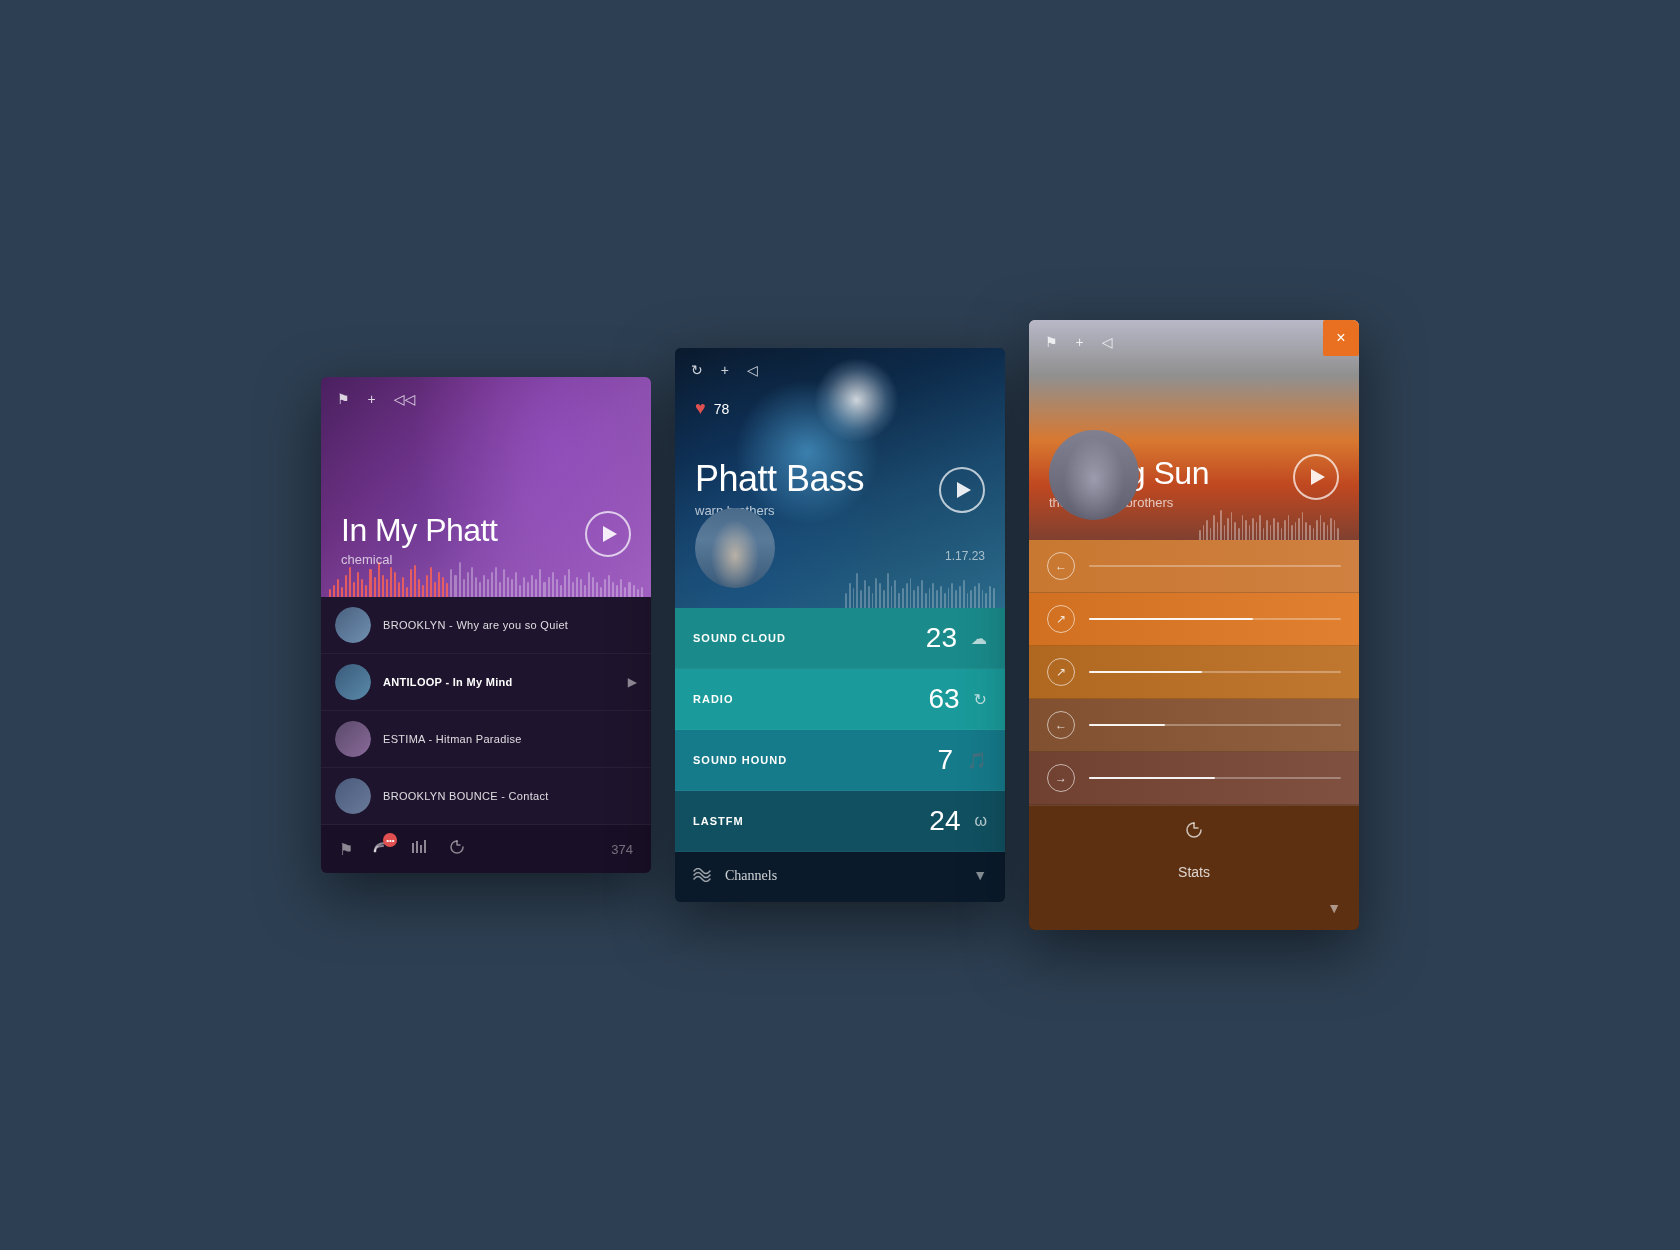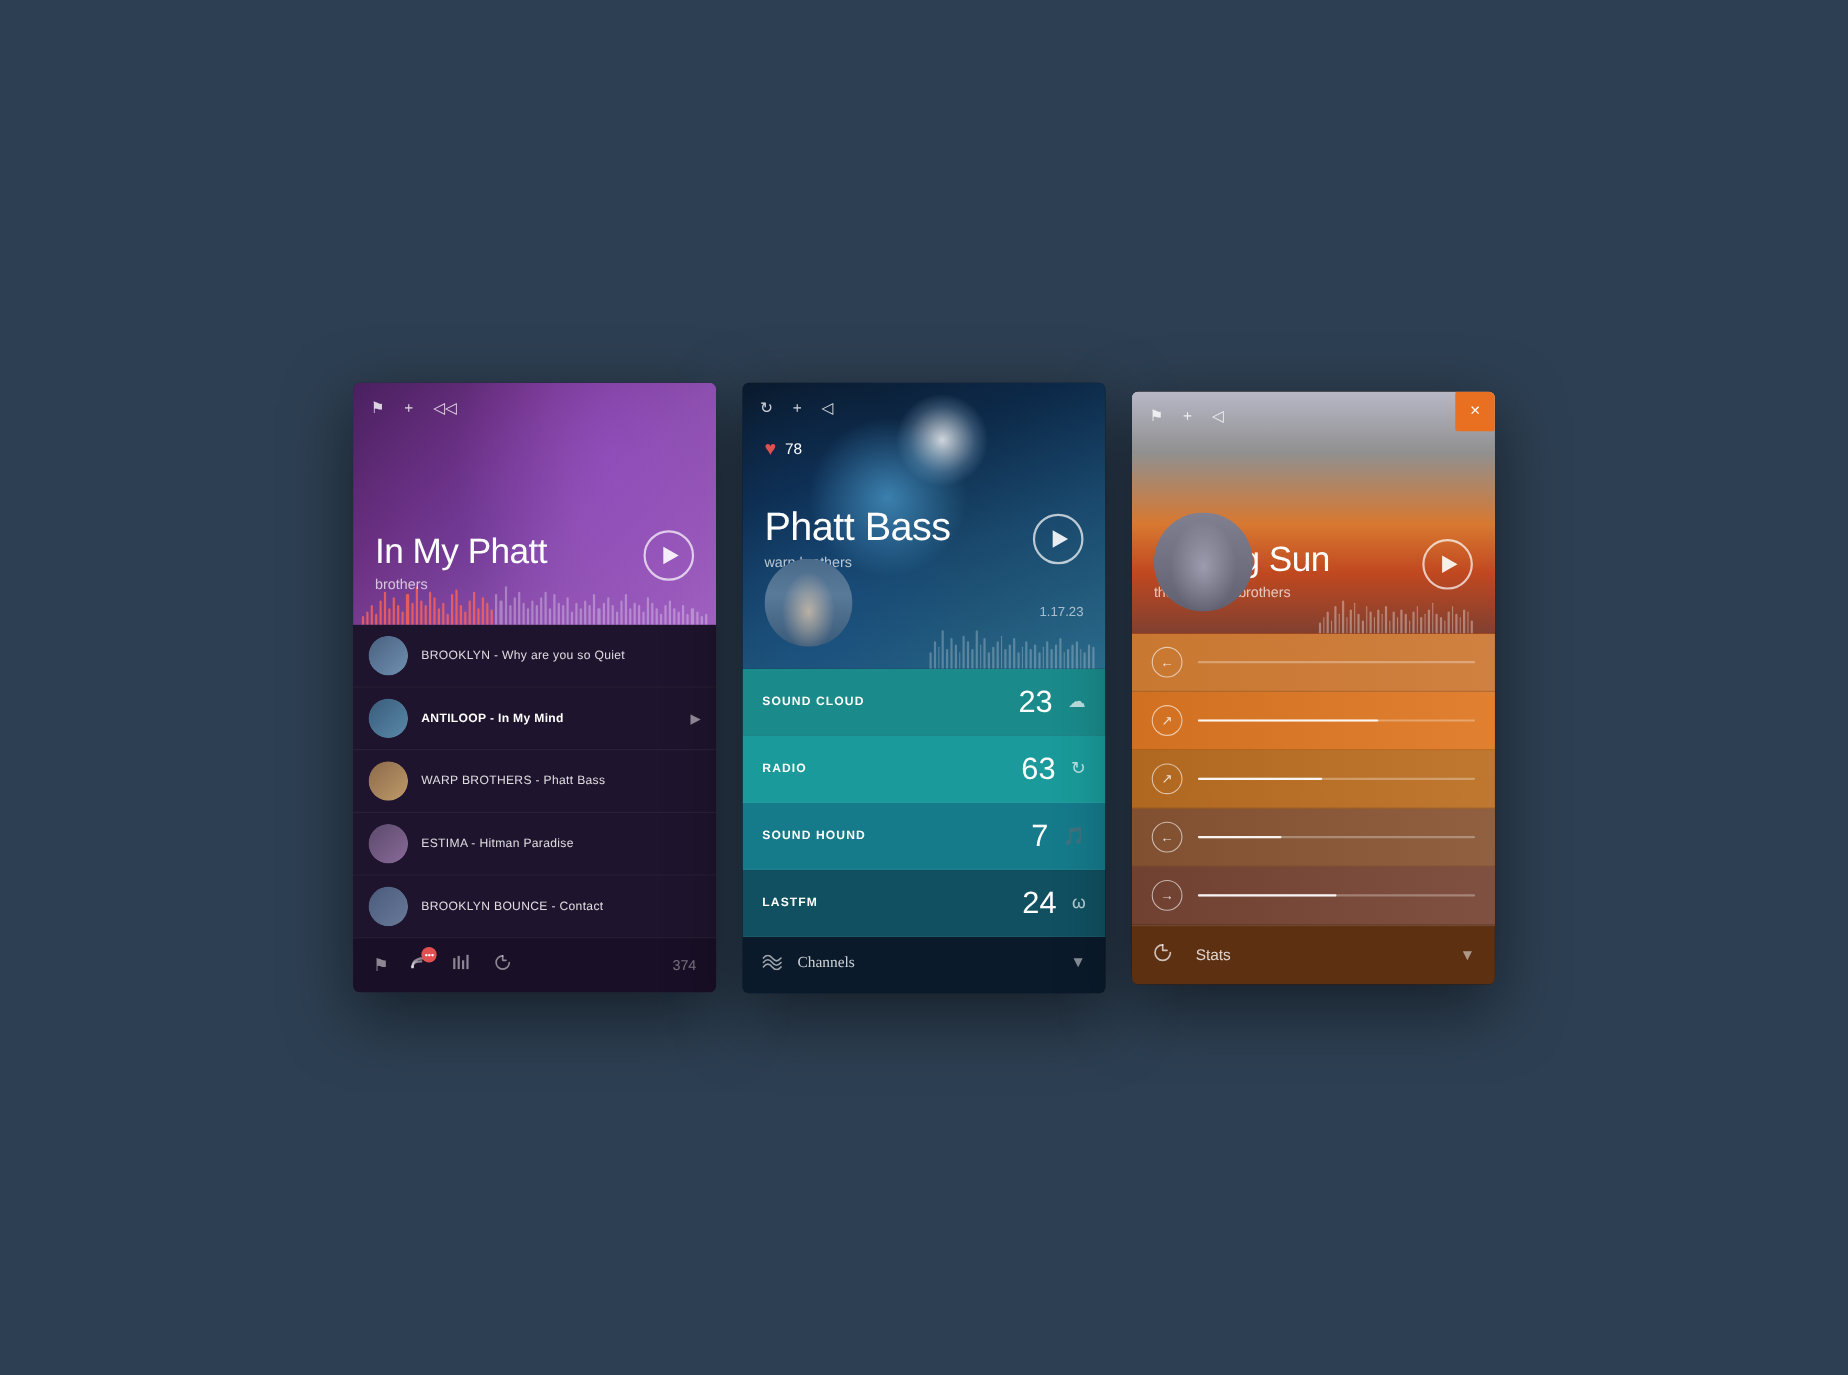--- a/index.html
+++ b/index.html
@@ -575,47 +575,41 @@
           <div class="waveform-bar" style="height: 18px;"></div>
           <div class="waveform-bar" style="height: 10px;"></div>
           <div class="waveform-bar" style="height: 15px;"></div>
           <div class="waveform-bar" style="height: 12px;"></div>
           <div class="waveform-bar" style="height: 8px;"></div>
           <div class="waveform-bar" style="height: 10px;"></div>
         </div>
 
       <div class="card-title-area">
         <div class="card-title">In My Phatt</div>
-        <div class="card-subtitle">brothers</div>
+        <div class="card-subtitle">chemical</div>
       </div>
 
       <div class="play-btn">
         <div class="play-triangle"></div>
       </div>
     </div>
 
     <div class="track-list" id="trackList">
         <div class="track-item">
           <div class="track-avatar">
             <div class="avatar-img av-1"></div>
           </div>
           <div class="track-name">BROOKLYN - Why are you so Quiet</div>
         </div>
         <div class="track-item">
           <div class="track-avatar">
             <div class="avatar-img av-2"></div>
           </div>
           <div class="track-name bold">ANTILOOP - In My Mind</div>
           <span class="track-play-icon">▶</span>
-        </div>
-        <div class="track-item">
-          <div class="track-avatar">
-            <div class="avatar-img av-3"></div>
-          </div>
-          <div class="track-name">WARP BROTHERS - Phatt Bass</div>
         </div>
         <div class="track-item">
           <div class="track-avatar">
             <div class="avatar-img av-4"></div>
           </div>
           <div class="track-name">ESTIMA - Hitman Paradise</div>
         </div>
         <div class="track-item">
           <div class="track-avatar">
             <div class="avatar-img av-5"></div>
@@ -861,21 +855,21 @@
           </div>
         </div>
         <div class="mixer-row" style="background: linear-gradient(90deg, rgb(112, 64, 48) 0%, rgb(128, 80, 64) 100%);">
           <div class="mixer-icon">→</div>
           <div class="mixer-slider-track">
             <div class="mixer-slider-fill" style="width: 50%;"></div>
           </div>
         </div>
       </div>
 
-    <div class="bottom-bar" style="background:rgba(160,80,20,0.5);">
+    <div class="bottom-bar" style="background:rgba(160,80,20,0.5);flex-direction:column;">
       <span>
         <svg width="20" height="20" viewBox="0 0 20 20" fill="none" stroke="rgba(255,255,255,0.7)" stroke-width="1.5">
           <path d="M10 3 A7 7 0 1 0 17 10" stroke-linecap="round"></path>
           <polyline points="10,3 10,8 14,8" stroke-linecap="round" stroke-linejoin="round"></polyline>
         </svg>
       </span>
       <span class="stats-label">Stats</span>
       <span class="chevron-down" style="margin-left:auto;">▼</span>
     </div>
   </div>

